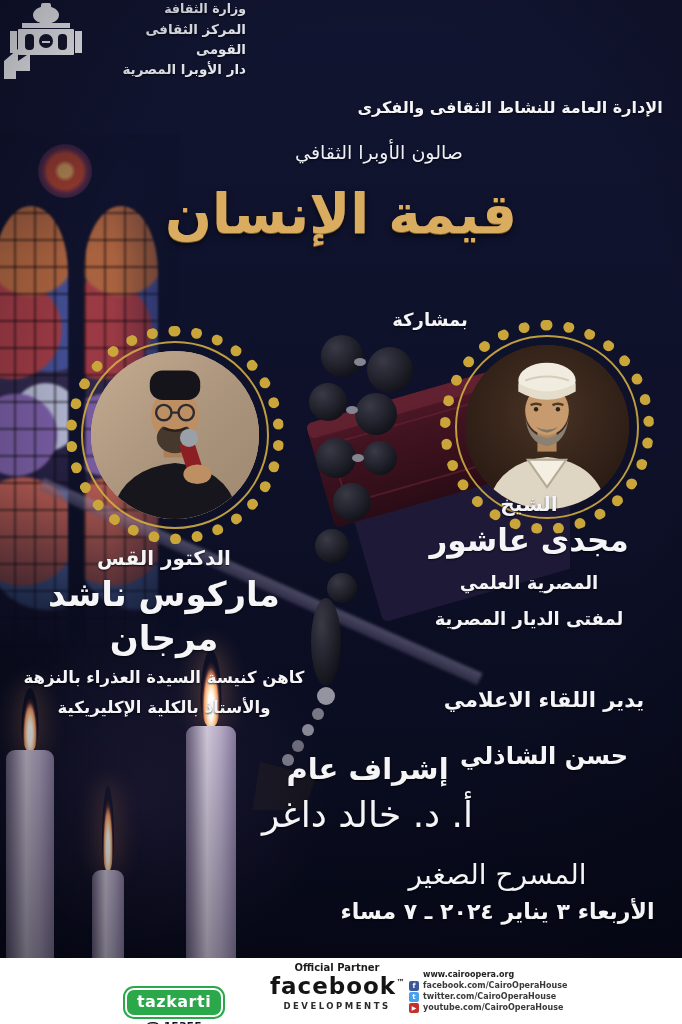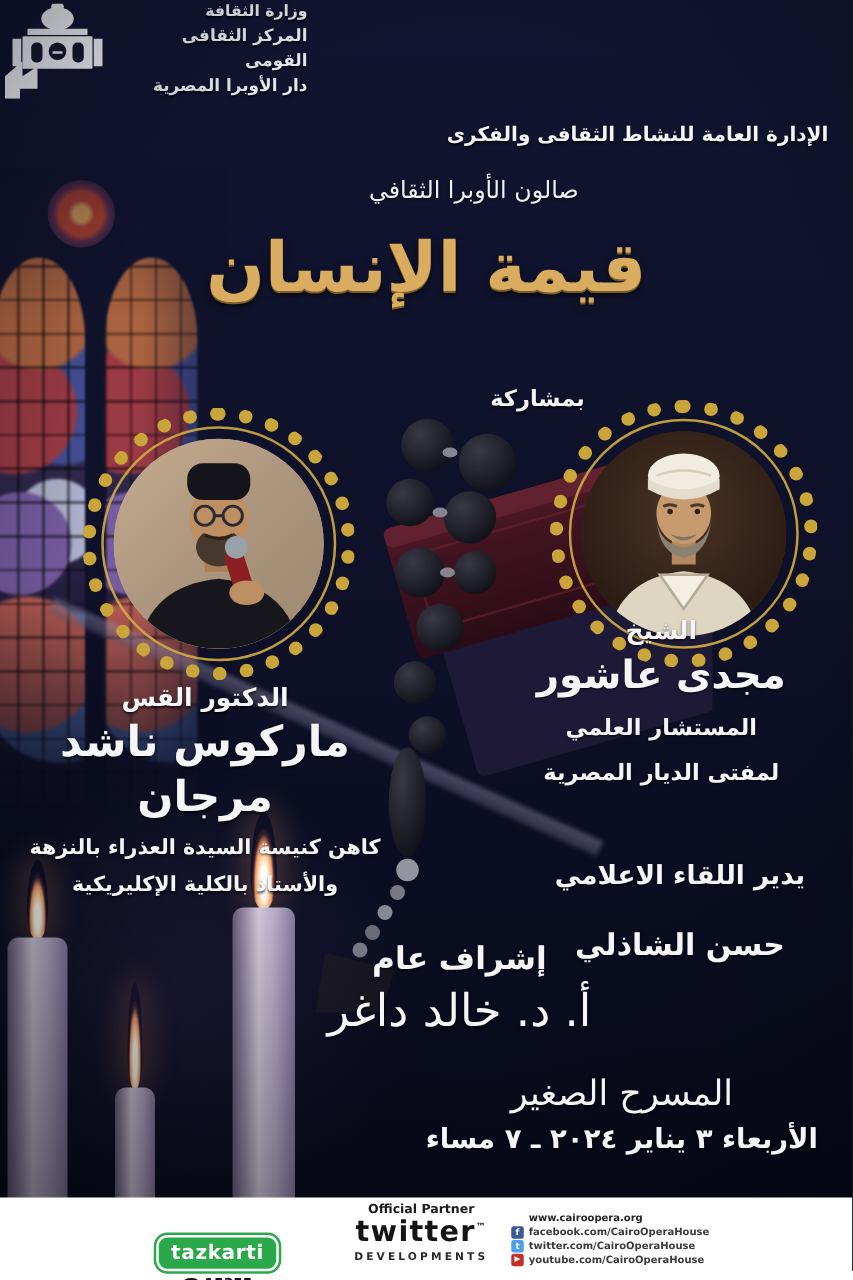--- a/index.html
+++ b/index.html
@@ -74,21 +74,21 @@
   .sp-right{left:398px;top:492px;width:262px;}
   .sp-honorific{font-size:20px;font-weight:700;}
   .sp-name-l{font-size:34px;font-weight:800;margin-top:2px;line-height:1.3;}
   .sp-name-r{font-size:31px;font-weight:800;margin-top:4px;line-height:1.3;}
   .sp-role{font-size:16.5px;font-weight:600;margin-top:7px;line-height:1.35;}
   .sp-role-r{font-size:18px;font-weight:700;margin-top:11px;line-height:1.35;}
   .moderator{left:418px;top:688px;width:252px;text-align:center;}
   .mod-label{font-size:21px;font-weight:700;}
   .mod-name{font-size:24px;font-weight:700;margin-top:30px;}
   .supervision{left:225px;top:752px;width:285px;text-align:center;}
-  .sup-label{font-size:25px;font-weight:700;}
+  .sup-label{font-size:29px;font-weight:700;}
   .sup-name{font-size:36px;font-weight:400;margin-top:6px;line-height:1.25;}
   .venue{left:330px;top:858px;width:335px;text-align:center;}
   .venue-hall{font-size:28px;font-weight:400;}
   .venue-date{font-size:22px;font-weight:700;margin-top:8px;}
   
   .footer{position:absolute;left:0;top:958px;width:682px;height:66px;background:#ffffff;z-index:4;}
   .tz-group{position:absolute;left:122px;top:13px;width:104px;text-align:center;margin-top:17px;}
   .tz-badge{display:inline-block;background:#2ba84a;color:#fff;font-weight:800;font-size:16px;
     padding:2px 10px 4px;border-radius:9px;border:2px solid #fff;box-shadow:0 0 0 2px #2ba84a;letter-spacing:.5px;}
   .tz-phone{margin-top:3px;font-size:11px;font-weight:700;color:#101020;}
@@ -269,21 +269,21 @@
   <div class="txt sp-text sp-left" dir="rtl">
     <div class="sp-honorific">الدكتور القس</div>
     <div class="sp-name-l">ماركوس ناشد مرجان</div>
     <div class="sp-role">كاهن كنيسة السيدة العذراء بالنزهة</div>
     <div class="sp-role">والأستاذ بالكلية الإكليريكية</div>
   </div>
 
   <div class="txt sp-text sp-right" dir="rtl">
     <div class="sp-honorific">الشيخ</div>
     <div class="sp-name-r">مجدى عاشور</div>
-    <div class="sp-role-r">المستشار العلمي</div>
+    <div class="sp-role-r">المصرية العلمي</div>
     <div class="sp-role-r">لمفتى الديار المصرية</div>
   </div>
 
   <div class="txt moderator" dir="rtl">
     <div class="mod-label">يدير اللقاء الاعلامي</div>
     <div class="mod-name">حسن الشاذلي</div>
   </div>
 
   <div class="txt supervision" dir="rtl">
     <div class="sup-label">إشراف عام</div>
@@ -299,21 +299,21 @@
     <div class="tz-group">
       <div class="tz-badge">tazkarti</div>
       <div class="tz-phone">
         <span>☎</span>
         <span>15355</span>
       </div>
     </div>
     <div class="partner-group">
       <div class="partner-heading">Official Partner</div>
       <div class="partner-name">
-        <span>twitter</span><sup>™</sup>
+        <span>facebook</span><sup>™</sup>
       </div>
       <div class="partner-sub">DEVELOPMENTS</div>
     </div>
     <div class="social-group">
       <div class="soc-row site">
         <span class="soc-spacer"></span>
         <span class="soc-text">www.cairoopera.org</span>
       </div>
       <div class="soc-row">
         <span class="soc-icon fb">f</span>

